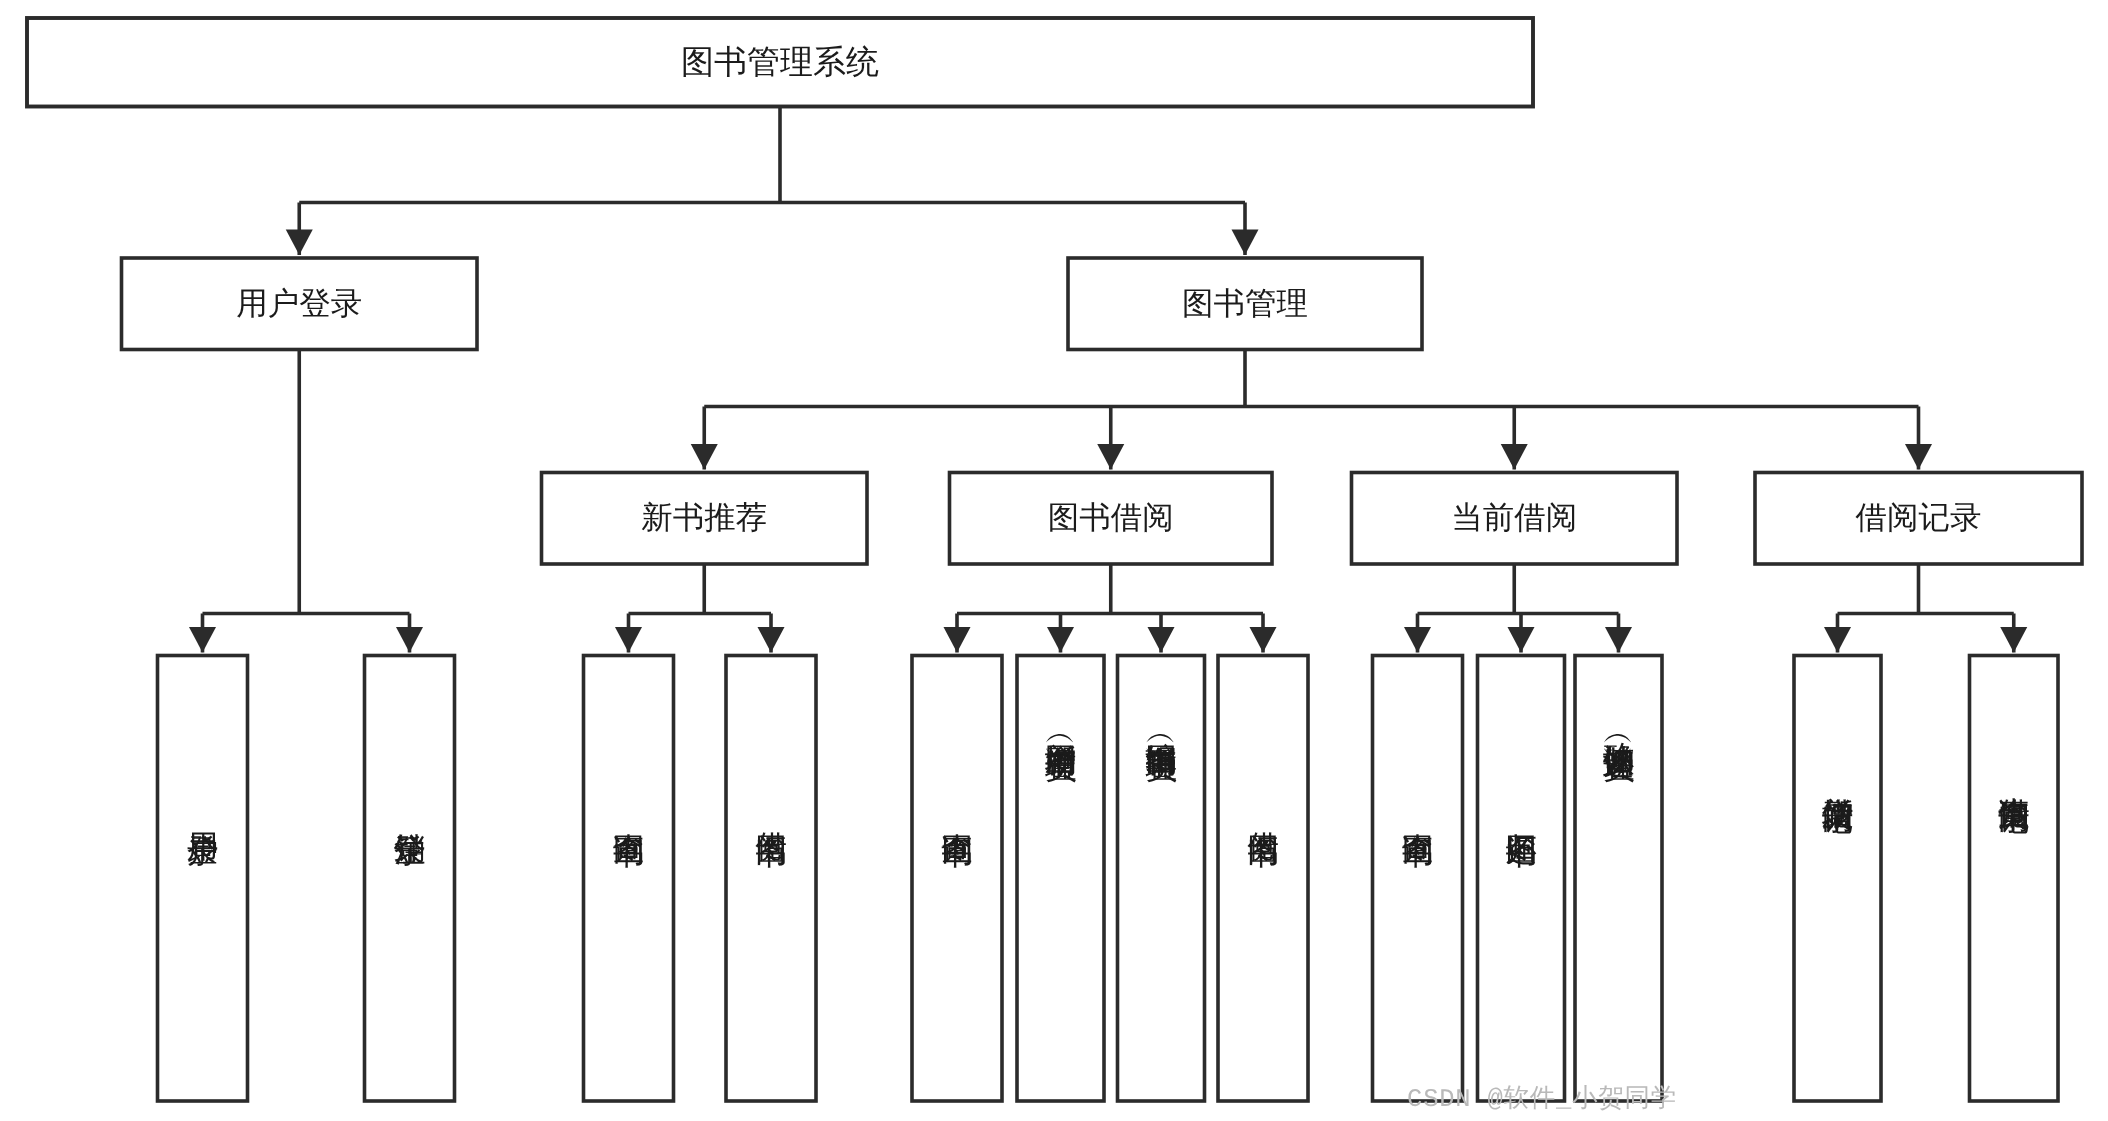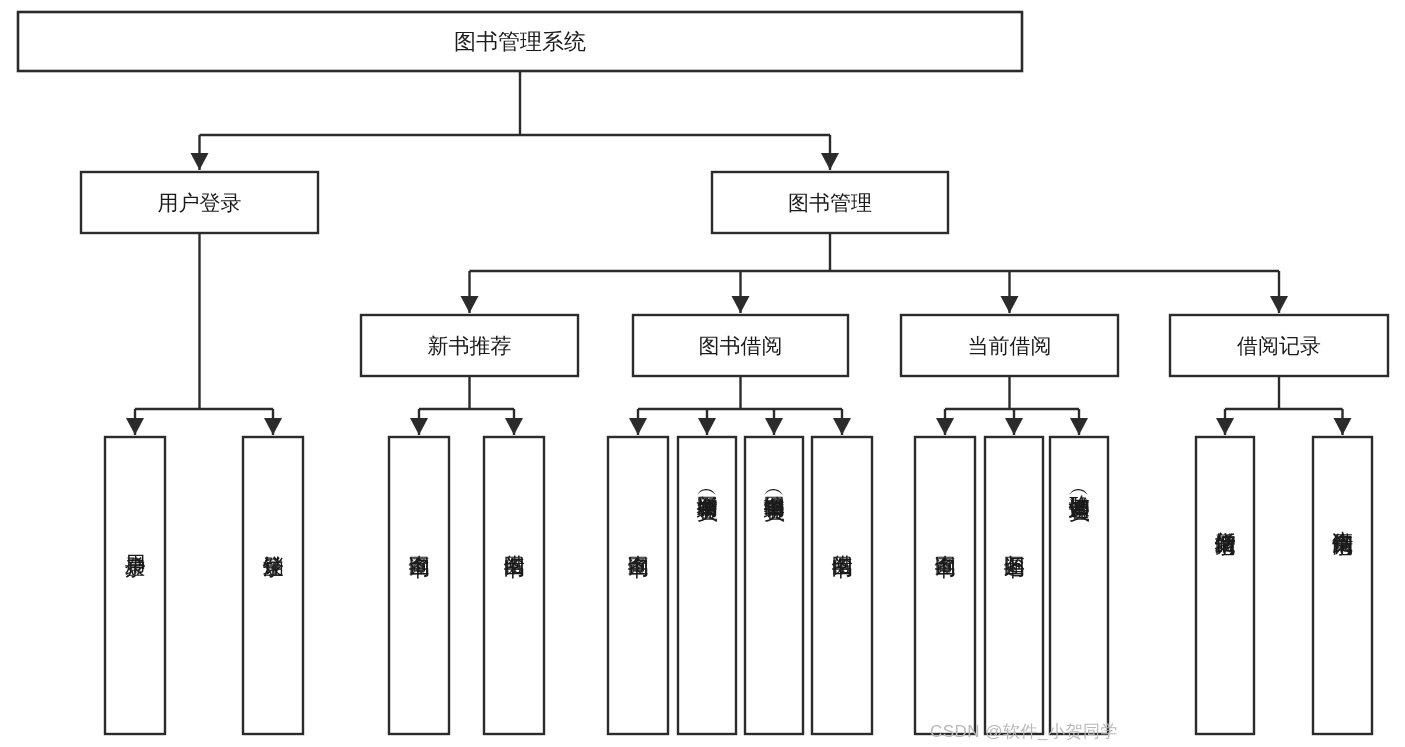--- a/index.html
+++ b/index.html
@@ -72,21 +72,21 @@
     line-height: 1.16;
     color: #1b1b1b;
     letter-spacing: 1px;
     white-space: nowrap;
     text-align: start;
   }
   .watermark {
     position: absolute;
     right: 8px;
     bottom: 4px;
-    font-family: Liberation Sans, sans-serif;
+    font-family: Liberation Mono, monospace;
     font-size: 17px;
     color: #b9b9b9;
     letter-spacing: 0.5px;
     white-space: nowrap;
     pointer-events: none;
     margin-top: 16px;
   }
 </style>
 </head>
 <body>

